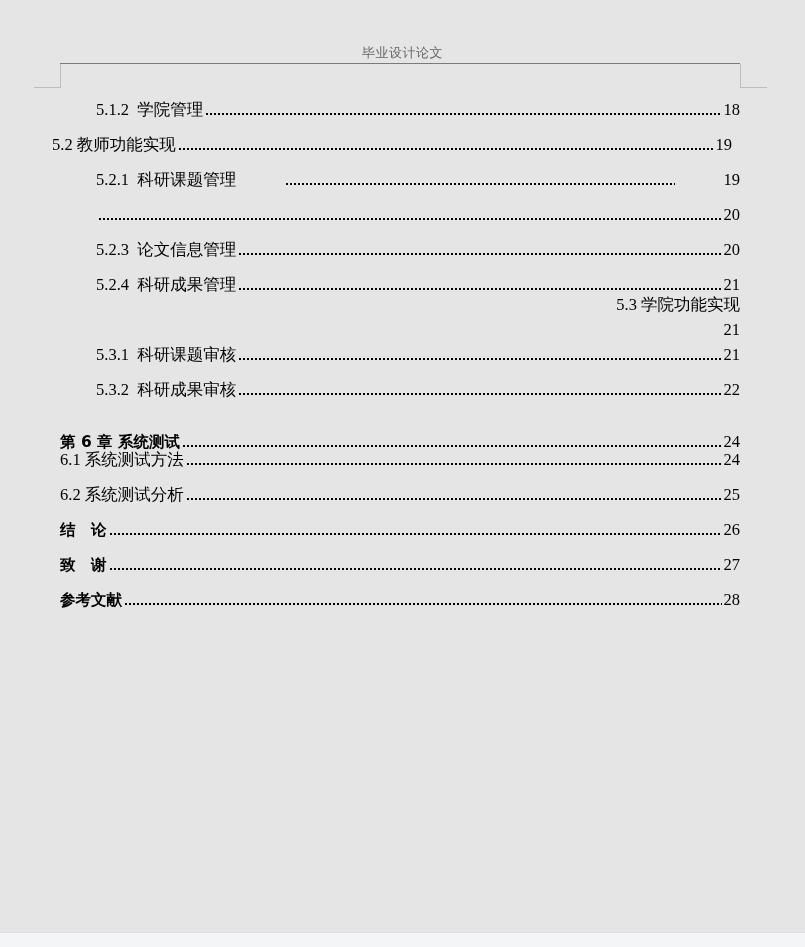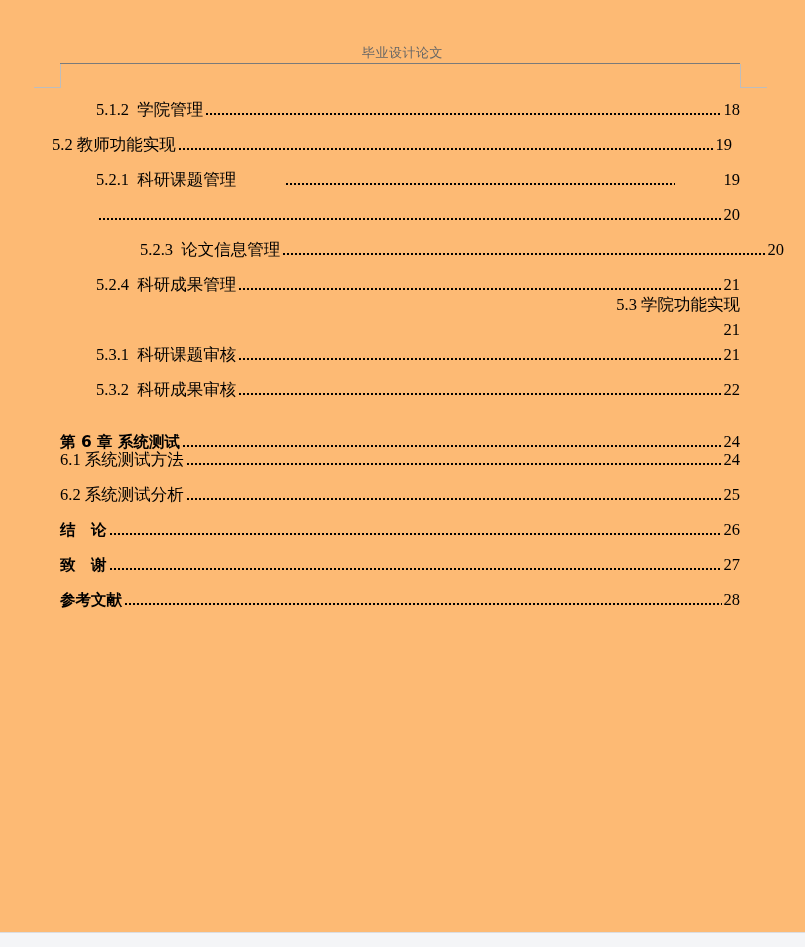--- a/index.html
+++ b/index.html
@@ -2,21 +2,21 @@
 <html><head>
 <meta charset="utf-8">
 <style>
   html, body { margin: 0; padding: 0; }
   body {
     width: 805px; height: 947px; position: relative; overflow: hidden;
     background: #ffffff;
     font-family: "Liberation Serif", "DejaVu Serif", serif;
     color: #000;
   }
-  .page { position: absolute; left: 0; top: 0; width: 805px; height: 932px; background: #fdba74; }
+  .page { position: absolute; left: 0; top: 0; width: 805px; height: 932px; background: #e5e5e5; }
   .header-title {
     position: absolute; left: 0; width: 805px; top: 44px; text-align: center;
     font-family: "DejaVu Sans", sans-serif; font-size: 13px; color: #666;
     letter-spacing: 0.5px;
   }
   .header-rule { position: absolute; left: 60px; width: 680px; top: 63px; height: 1px; background: #7a7a7a; }
   .crop { position: absolute; background: #bdbdbd; }
   .toc { position: absolute; left: 0; top: 88px; width: 805px; }
   .toc-row {
     position: absolute; height: 35px; display: flex; align-items: flex-end;
@@ -60,21 +60,21 @@
       </div>
       <div class="toc-row" style="left: 96px; width: 644px; top: 67px; gap: 47px;">
         <span class="label"><span>5.2.1</span><span>  </span><span>科研课题管理</span></span>
         <span class="leader"></span>
         <span class="page-num">19</span>
       </div>
       <div class="toc-row" style="left: 96px; width: 644px; top: 102px;">
         <span class="leader"></span>
         <span class="page-num">20</span>
       </div>
-      <div class="toc-row" style="left: 96px; width: 644px; top: 137px; margin-left: 44px;">
+      <div class="toc-row" style="left: 96px; width: 644px; top: 137px;">
         <span class="label"><span>5.2.3</span><span>  </span><span>论文信息管理</span></span>
         <span class="leader"></span>
         <span class="page-num">20</span>
       </div>
       <div class="toc-row" style="left: 96px; width: 644px; top: 172px;">
         <span class="label"><span>5.2.4</span><span>  </span><span>科研成果管理</span></span>
         <span class="leader"></span>
         <span class="page-num">21</span>
       </div>
       <div class="toc-row" style="left: 60px; width: 680px; top: 207px; flex-direction: column;">

